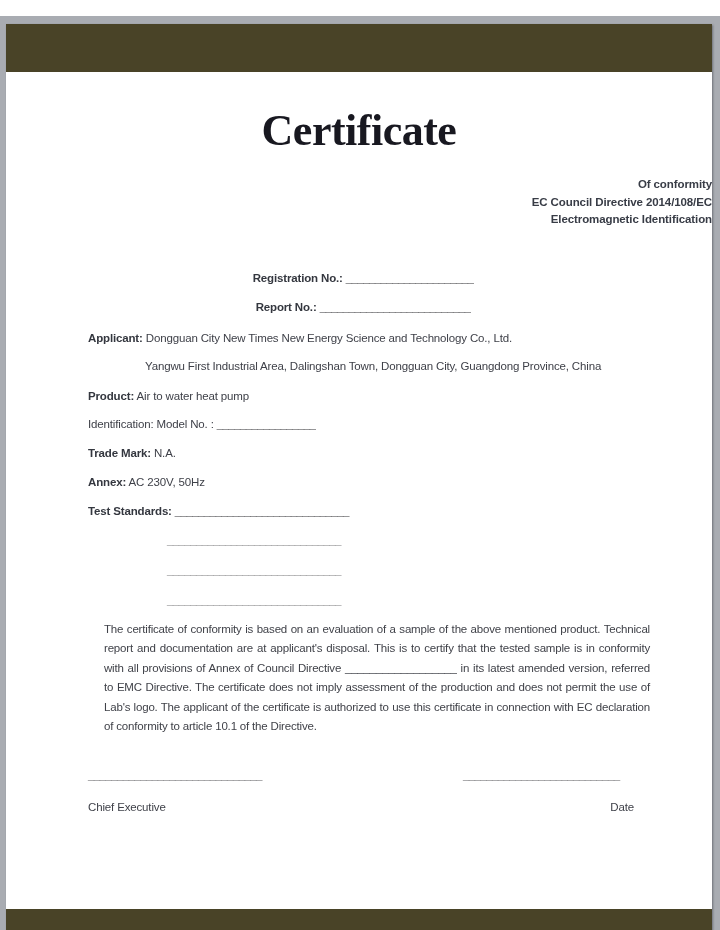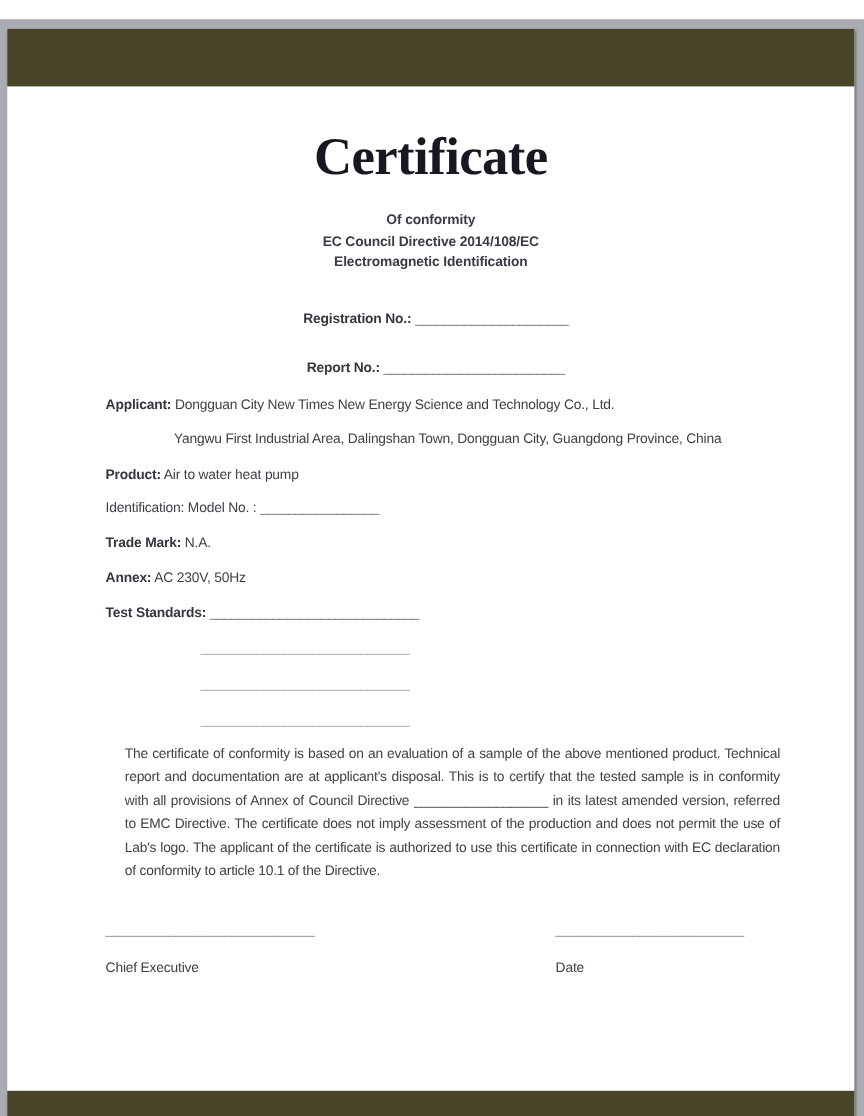--- a/index.html
+++ b/index.html
@@ -36,21 +36,21 @@
     font-family: "Liberation Serif", serif;
     font-weight: bold;
     font-size: 44px;
     line-height: 46px;
     color: #181820;
     letter-spacing: -0.5px;
   }
   .subtitle {
     position: absolute;
     top: 152px; left: 0; width: 100%;
-    text-align: center;
+    text-align: right;
     font-size: 11.5px;
     font-weight: bold;
     line-height: 17.5px;
     color: #383c46;
     letter-spacing: -0.1px;
   }
   .row {
     position: absolute;
     left: 82px; right: 74px;
     font-size: 11.5px;
@@ -73,40 +73,40 @@
   .paragraph {
     position: absolute;
     top: 596px; left: 98px; width: 546px;
     font-size: 11.5px;
     line-height: 19.4px;
     letter-spacing: -0.18px;
     text-align: justify;
     color: #404249;
   }
   .sig-label { font-size: 11.5px; color: #3f4149; }
-  .sig-right { left: 457px; width: 171px; right: auto; text-align: left; }
+  .sig-right { left: 457px; width: 171px; right: auto; text-align: right; }
   .sig-right-line { left: 457px; right: auto; }
 </style>
 </head>
 <body>
 
 <div class="stage" style="background: rgb(169, 172, 178); margin-top: 16px;">
   <div class="page" style="background: rgb(255, 255, 255);">
 
     <div class="band band-top" style="background: rgb(73, 67, 39);"></div>
 
     <h1 class="title">Certificate</h1>
 
     <div class="subtitle">
       <div>Of conformity</div>
       <div>EC Council Directive 2014/108/EC</div>
       <div>Electromagnetic Identification</div>
     </div>
 
-    <div class="row centered" style="top:234px">
+    <div class="row centered" style="top:246px">
       <span class="b">Registration No.:</span>
       <span> </span>
       <span class="blank">______________________</span>
     </div>
 
     <div class="row" style="top:306px">
       <span class="b">Applicant:</span>
       <span> </span>
       <span>Dongguan City New Times New Energy Science and Technology Co., Ltd.</span>
     </div>

